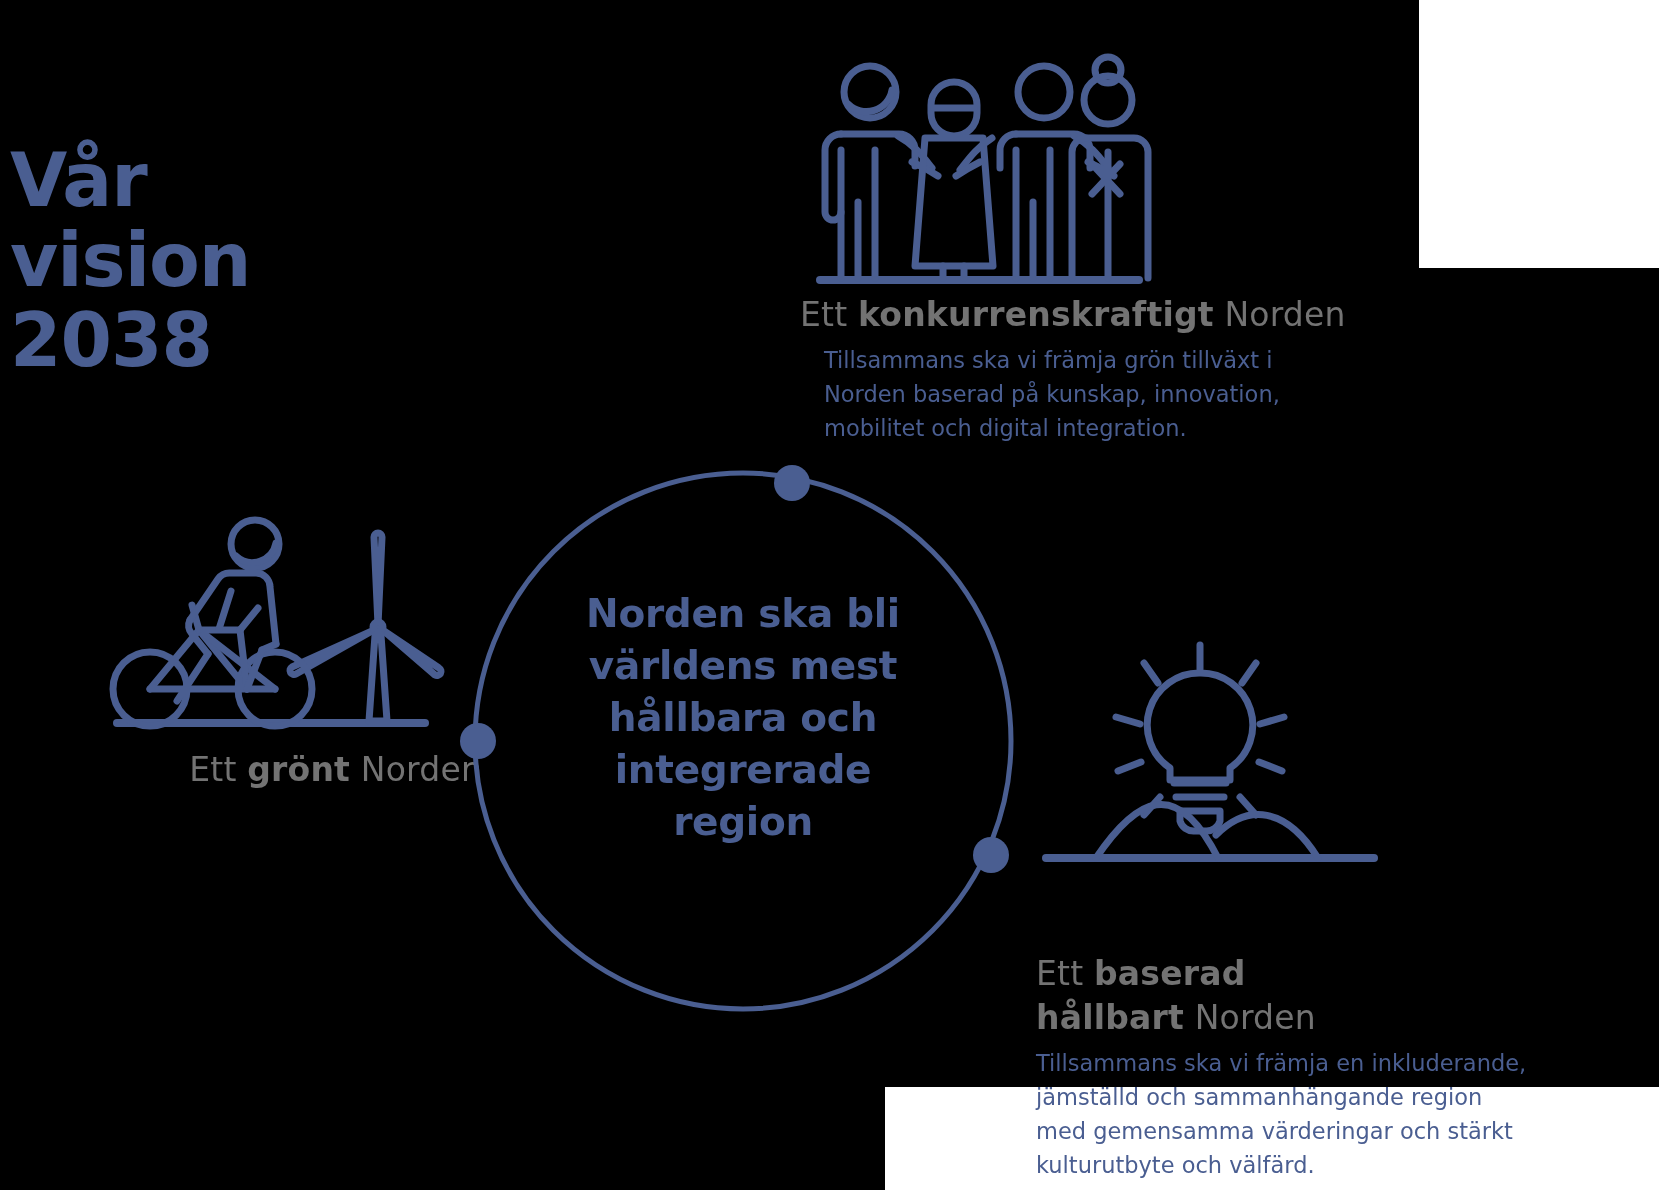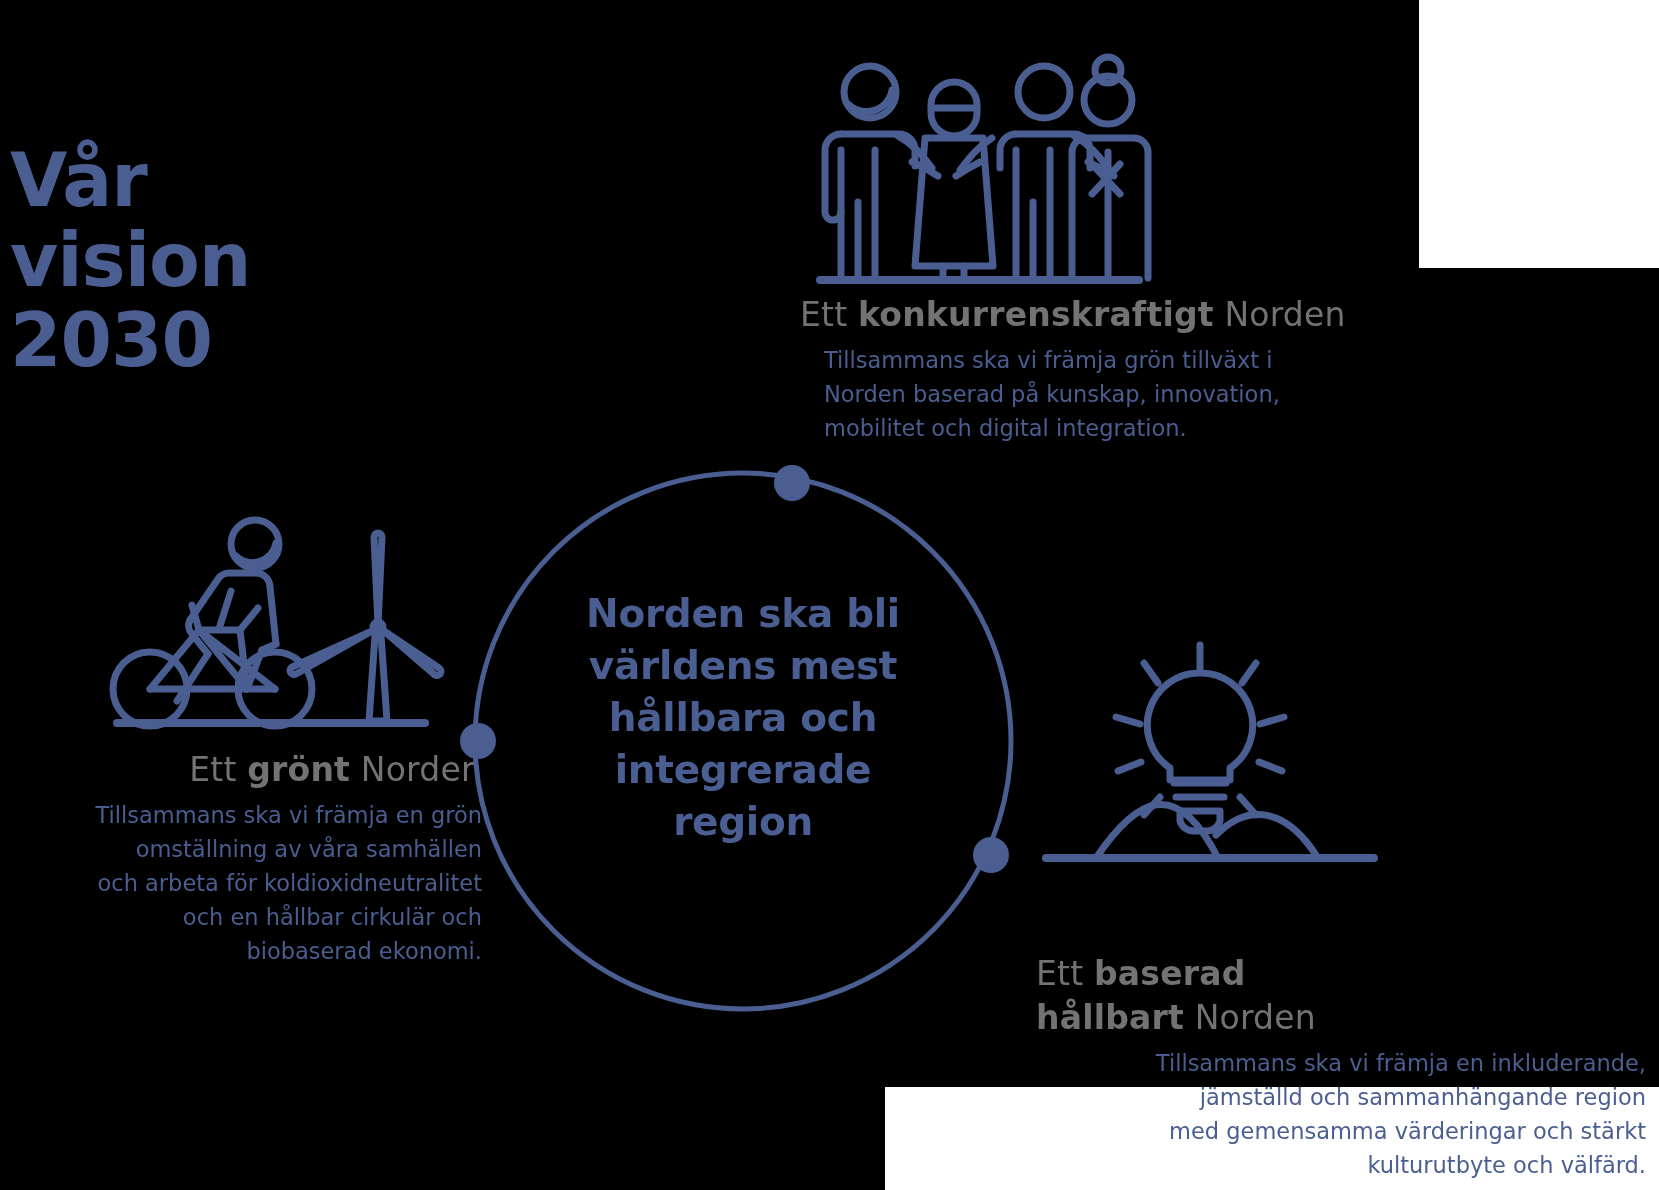--- a/index.html
+++ b/index.html
@@ -68,21 +68,21 @@
   #sect-competitive{left:800px;top:293px;width:640px;}
   #sect-competitive h3{text-align:left;}
   #sect-competitive p{text-align:left;margin-left:24px;}
 
   #sect-green{left:0px;top:748px;width:440px;text-align:right;padding-left:42px;}
   #sect-green h3{text-align:right;}
   #sect-green p{text-align:right;}
 
   #sect-social{left:1036px;top:952px;width:610px;}
   #sect-social h3{text-align:left;}
-  #sect-social p{text-align:right;}
+  #sect-social p{text-align:left;}
 
   
   .circle-wrap{position:absolute;left:470px;top:468px;width:546px;height:546px;}
   .center-text{
     position:absolute;left:55px;top:120px;width:436px;
     text-align:center;
     color:#4a5e91;
     font-family:"DejaVu Sans",sans-serif;
     font-weight:bold;
     font-size:39px;
@@ -101,21 +101,21 @@
 </style>
 </head>
 <body>
 
 <div id="stage">
 
   <div class="bg-black"></div>
 
   <div class="title">Vår
 vision
-2030</div>
+2038</div>
 
   <div class="icon" id="icon-people">
     <svg width="335" height="233" viewBox="0 0 335 233" fill="none" stroke="#4a5e91" stroke-width="7" stroke-linecap="round" stroke-linejoin="round">
 
       <line x1="8" y1="228" x2="327" y2="228" stroke-width="8"></line>
 
       <circle cx="58" cy="40" r="26"></circle>
       <path d="M36 52 a26 26 0 0 0 44 -14"></path>
       <path d="M29 82 h58 a16 16 0 0 1 16 16 v16"></path>
       <path d="M29 82 a16 16 0 0 0 -16 16 v62 a8 8 0 0 0 16 0"></path>
@@ -190,25 +190,20 @@
       <path d="M95 125 a12 12 0 0 0 2 14 l16 20"></path>
       <line x1="113" y1="159" x2="82" y2="206"></line>
       <path d="M136 96 l-12 38"></path>
       <path d="M181 149 l-14 6"></path>
       <path d="M167 155 l-15 39"></path>
     </svg>
   </div>
 
   <div class="sect" id="sect-green">
     <h3><span>Ett </span><b>grönt</b><span> Norden</span></h3>
-    <p>Tillsammans ska vi främja en grön
-omställning av våra samhällen
-och  arbeta för koldioxidneutralitet
-och en hållbar cirkulär och
-biobaserad ekonomi.</p>
   </div>
 
   <div class="circle-wrap">
     <svg width="546" height="546" viewBox="0 0 546 546" fill="none">
       <circle cx="273" cy="273" r="268" stroke="#4a5e91" stroke-width="5"></circle>
       <circle cx="322" cy="15" r="18" fill="#4a5e91"></circle>
       <circle cx="8" cy="273" r="18" fill="#4a5e91"></circle>
       <circle cx="521" cy="387" r="18" fill="#4a5e91"></circle>
     </svg>
     <div class="center-text">Norden ska bli

